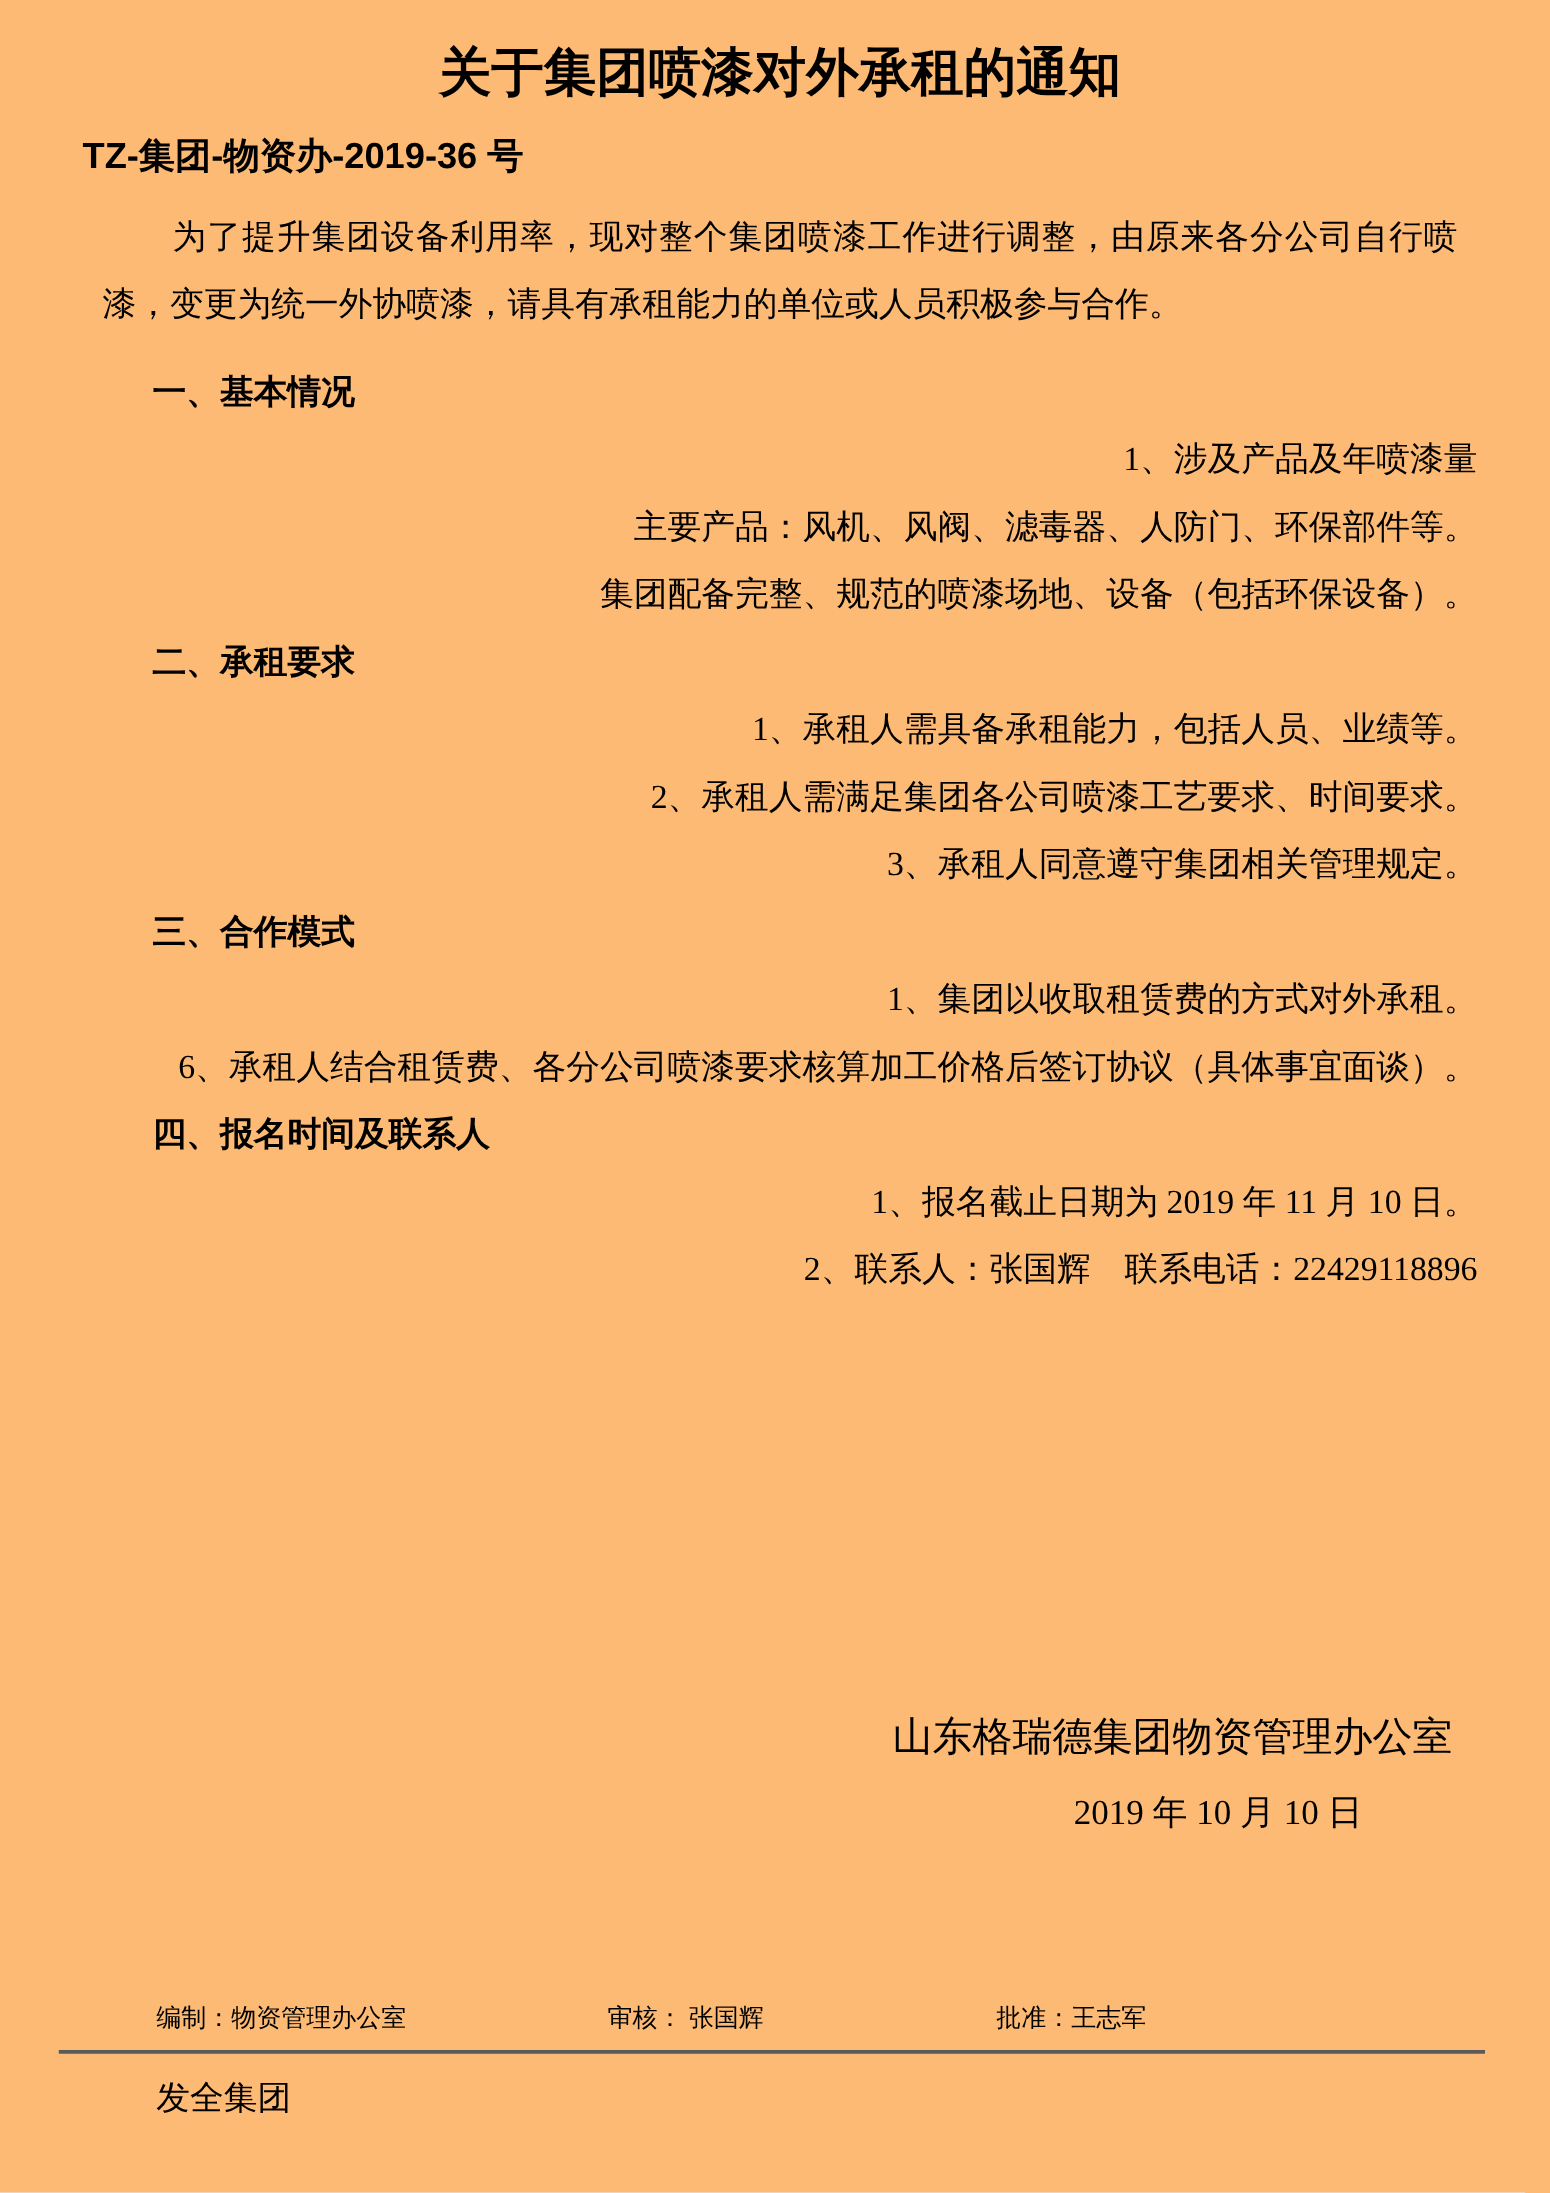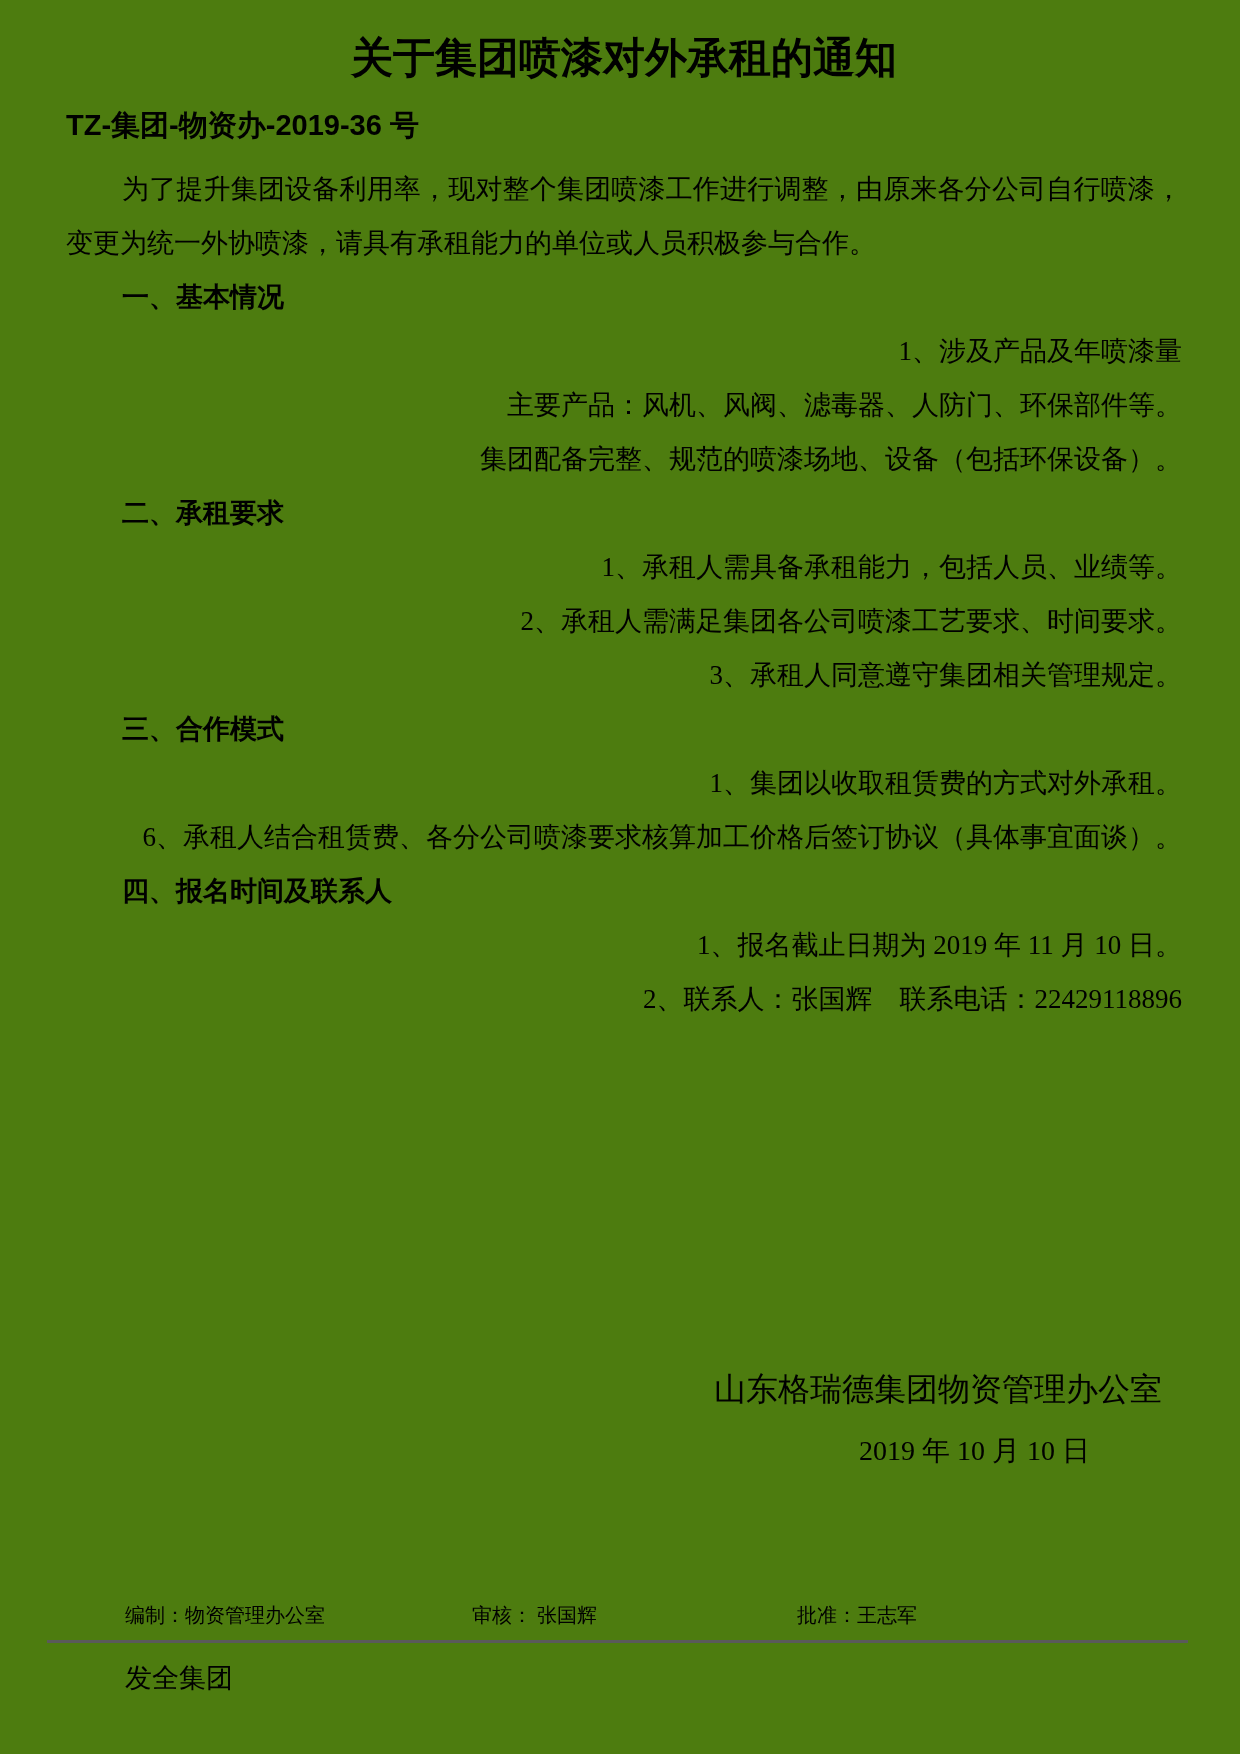--- a/index.html
+++ b/index.html
@@ -1,21 +1,21 @@
 <!DOCTYPE html>
 <html><head>
 <meta charset="utf-8">
 <style>
   html, body { margin: 0; padding: 0; background: #e8e8e8; }
   .page {
     position: relative;
     width: 1240px;
     height: 1754px;
     margin: 0 auto;
-    background: #4d7c0f;
+    background: #fdba74;
     color: #000000;
     font-family: "Liberation Serif", "DejaVu Serif", serif;
     overflow: hidden;
   }
   .content {
     padding: 34px 58px 0 66px;
   }
   .doc-title {
     text-align: center;
     font-family: "Liberation Sans", "DejaVu Sans", sans-serif;
@@ -30,21 +30,21 @@
     font-size: 29px;
     line-height: 34px;
     margin-top: 26px;
   }
   .body-text {
     margin-top: 20px;
     font-size: 27px;
     line-height: 54px;
   }
   .para {
-    margin: 0;
+    margin: 16px;
     text-indent: 56px;
     text-align: justify;
   }
   .line {
     margin: 0;
     text-indent: 56px;
     white-space: nowrap;
     text-align: right;
   }
   .sec-heading {
@@ -72,21 +72,21 @@
   }
   .footer { position: absolute; left: 0; top: 0; width: 100%; height: 0; }
   .footer-item {
     position: absolute;
     top: 1598px;
     font-size: 20px;
     line-height: 34px;
     white-space: nowrap;
   }
   .footer-item.prepared { left: 125px; }
-  .footer-item.reviewed { left: 472px; }
+  .footer-item.reviewed { left: 486px; }
   .footer-item.approved { left: 797px; }
   .footer-rule {
     position: absolute;
     top: 1640px;
     left: 47px;
     width: 1141px;
     height: 3px;
   }
   .distribution {
     position: absolute;

